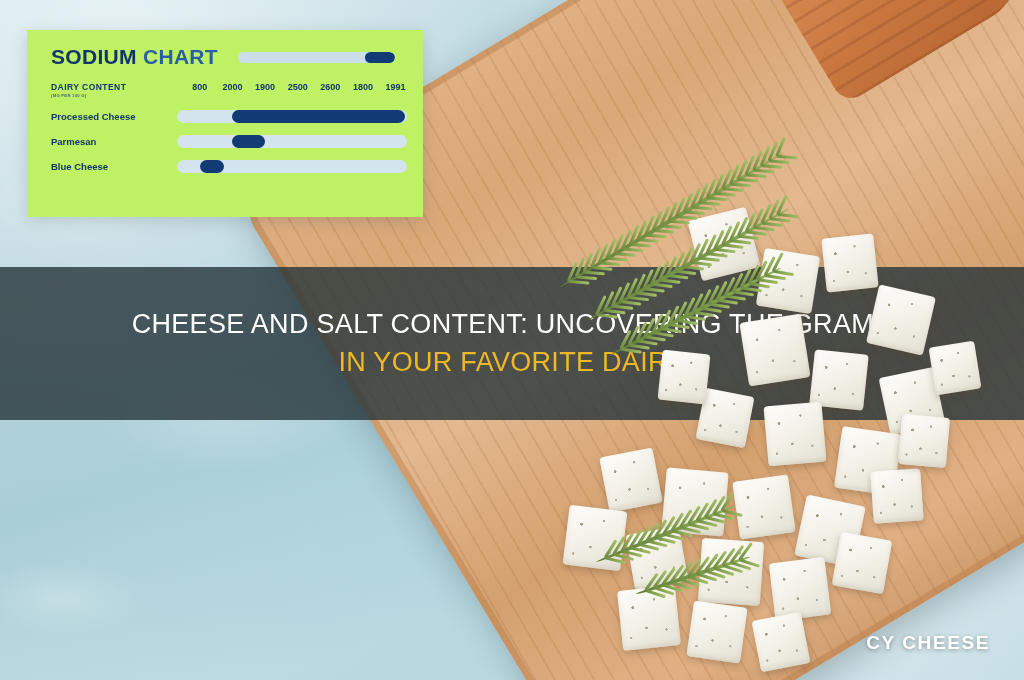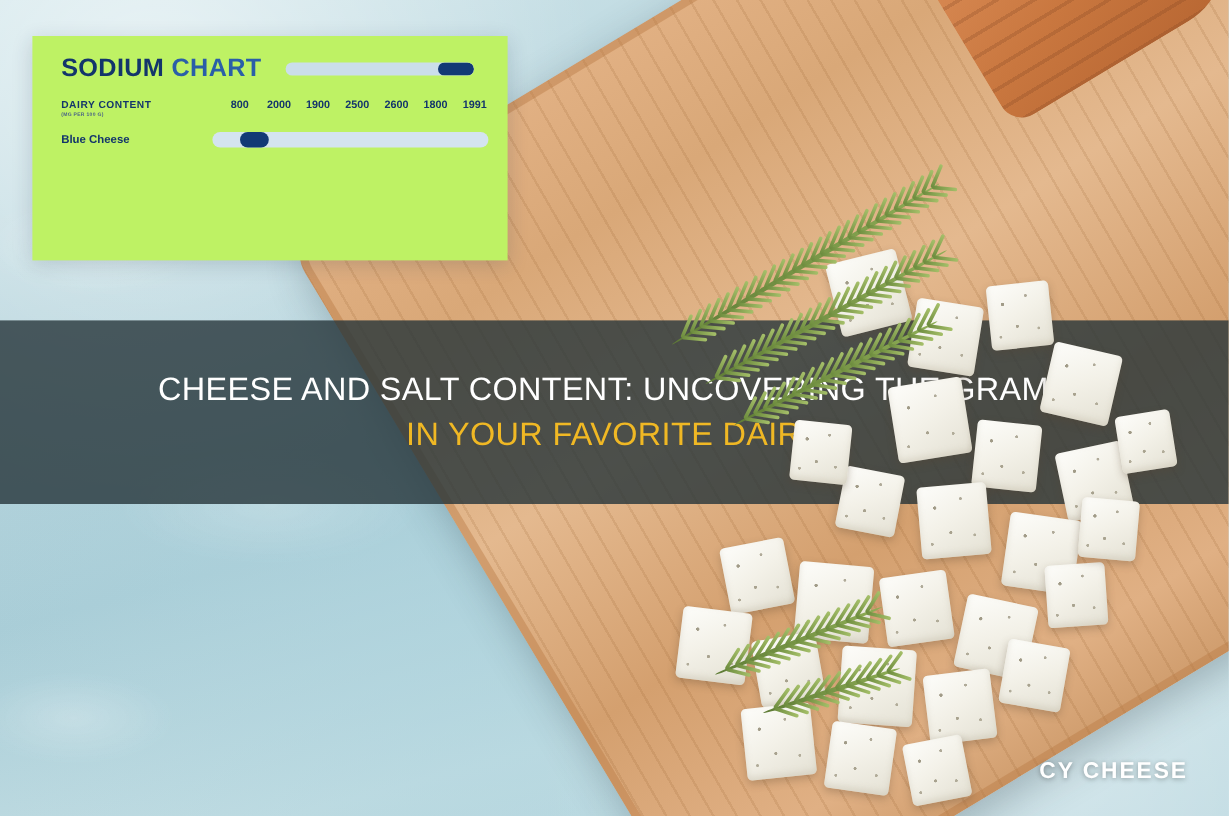--- a/index.html
+++ b/index.html
@@ -531,20 +531,32 @@
           <span class="tick" style="left: 38.2979%;">1900</span>
           <span class="tick" style="left: 52.4823%;">2500</span>
           <span class="tick" style="left: 66.6667%;">2600</span>
           <span class="tick" style="left: 80.8511%;">1800</span>
           <span class="tick" style="left: 95.0355%;">1991</span>
         </div>
     </div>
 
     <div id="bar-rows">
         <div class="bar-row">
+          <div class="bar-name">Processed Cheese</div>
+          <div class="bar-track">
+            <div class="bar-fill" style="left: 24.1135%; width: 75.1773%;"></div>
+          </div>
+        </div>
+        <div class="bar-row">
+          <div class="bar-name">Parmesan</div>
+          <div class="bar-track">
+            <div class="bar-fill" style="left: 24.1135%; width: 14.1844%;"></div>
+          </div>
+        </div>
+        <div class="bar-row">
           <div class="bar-name">Blue Cheese</div>
           <div class="bar-track">
             <div class="bar-fill" style="left: 9.92908%; width: 10.6383%;"></div>
           </div>
         </div>
       </div>
 
   </div>
 
   <div class="overlay">

